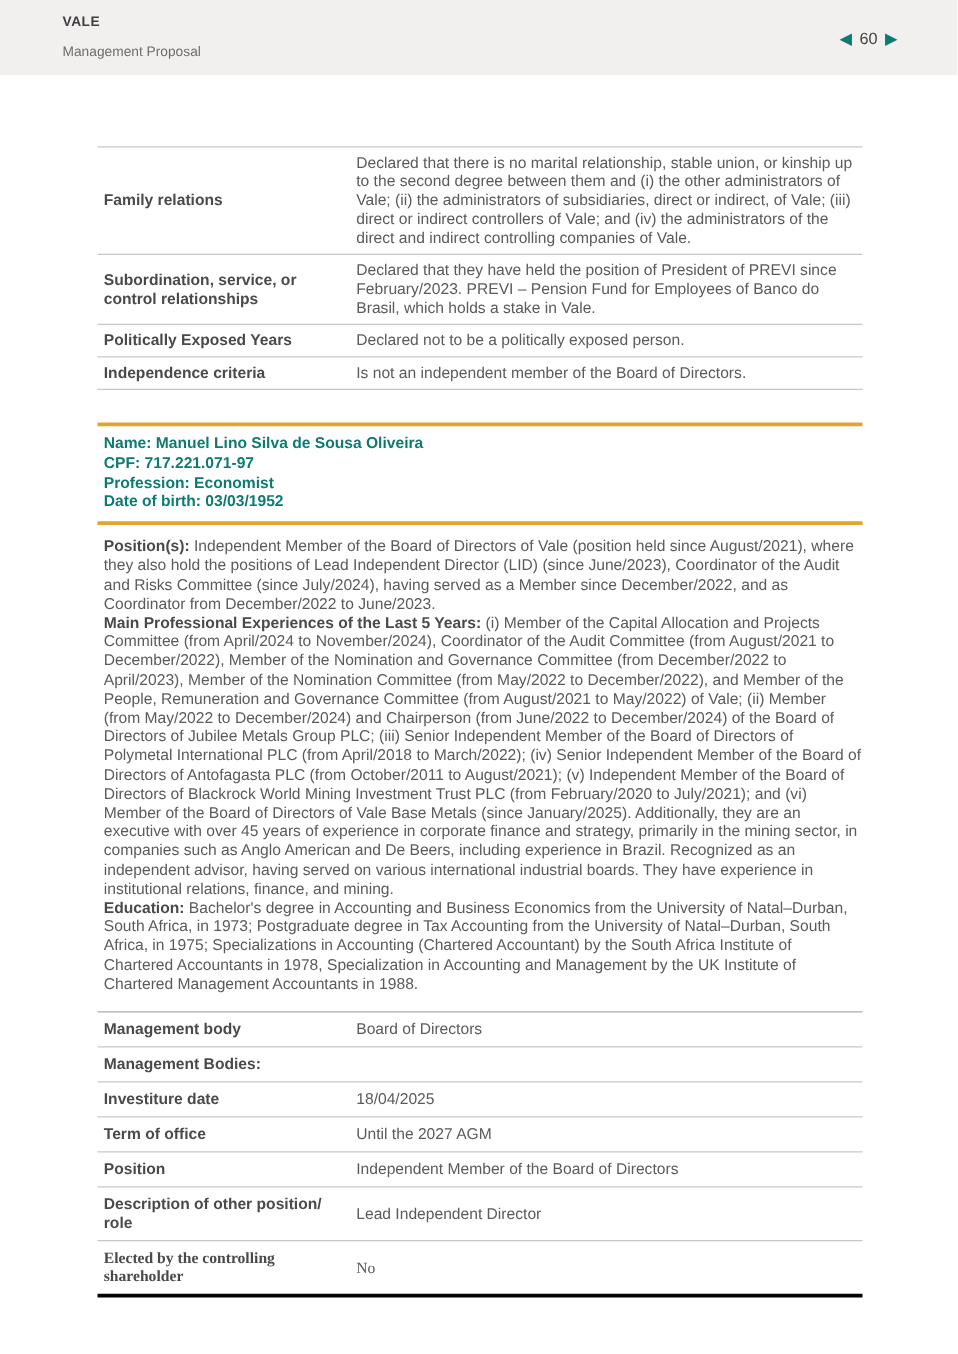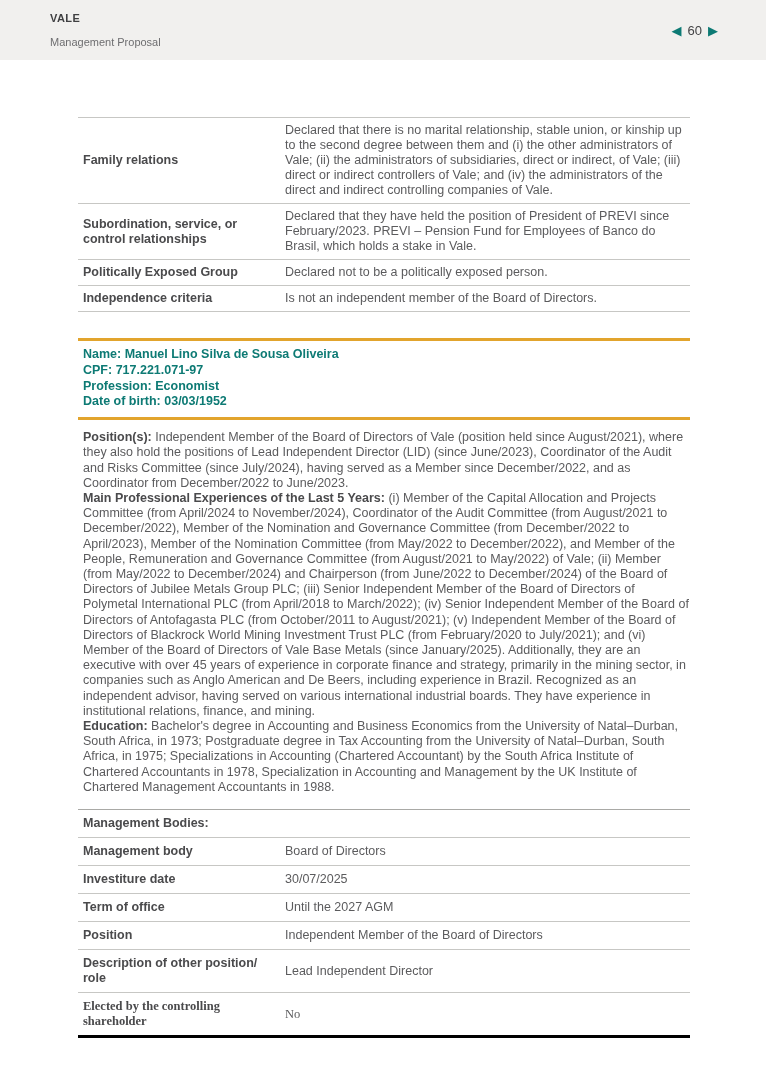--- a/index.html
+++ b/index.html
@@ -125,21 +125,21 @@
   <section class="dtable">
     <div class="trow">
       <div class="tlabel">Family relations</div>
       <div class="tvalue">Declared that there is no marital relationship, stable union, or kinship up to the second degree between them and (i) the other administrators of Vale; (ii) the administrators of subsidiaries, direct or indirect, of Vale; (iii) direct or indirect controllers of Vale; and (iv) the administrators of the direct and indirect controlling companies of Vale.</div>
     </div>
     <div class="trow">
       <div class="tlabel">Subordination, service, or control relationships</div>
       <div class="tvalue">Declared that they have held the position of President of PREVI since February/2023. PREVI – Pension Fund for Employees of Banco do Brasil, which holds a stake in Vale.</div>
     </div>
     <div class="trow">
-      <div class="tlabel">Politically Exposed Group</div>
+      <div class="tlabel">Politically Exposed Years</div>
       <div class="tvalue">Declared not to be a politically exposed person.</div>
     </div>
     <div class="trow">
       <div class="tlabel">Independence criteria</div>
       <div class="tvalue">Is not an independent member of the Board of Directors.</div>
     </div>
   </section>
 
   <section class="person-card">
     <div>Name: Manuel Lino Silva de Sousa Oliveira</div>
@@ -149,29 +149,29 @@
   </section>
 
   <section class="bio">
     <p><b>Position(s):</b><span> Independent Member of the Board of Directors of Vale (position held since August/2021), where they also hold the positions of Lead Independent Director (LID) (since June/2023), Coordinator of the Audit and Risks Committee (since July/2024), having served as a Member since December/2022, and as Coordinator from December/2022 to June/2023.</span></p>
     <p><b>Main Professional Experiences of the Last 5 Years:</b><span> (i) Member of the Capital Allocation and Projects Committee (from April/2024 to November/2024), Coordinator of the Audit Committee (from August/2021 to December/2022), Member of the Nomination and Governance Committee (from December/2022 to April/2023), Member of the Nomination Committee (from May/2022 to December/2022), and Member of the People, Remuneration and Governance Committee (from August/2021 to May/2022) of Vale; (ii) Member (from May/2022 to December/2024) and Chairperson (from June/2022 to December/2024) of the Board of Directors of Jubilee Metals Group PLC; (iii) Senior Independent Member of the Board of Directors of Polymetal International PLC (from April/2018 to March/2022); (iv) Senior Independent Member of the Board of Directors of Antofagasta PLC (from October/2011 to August/2021); (v) Independent Member of the Board of Directors of Blackrock World Mining Investment Trust PLC (from February/2020 to July/2021); and (vi) Member of the Board of Directors of Vale Base Metals (since January/2025). Additionally, they are an executive with over 45 years of experience in corporate finance and strategy, primarily in the mining sector, in companies such as Anglo American and De Beers, including experience in Brazil. Recognized as an independent advisor, having served on various international industrial boards. They have experience in institutional relations, finance, and mining.</span></p>
     <p><b>Education:</b><span> Bachelor's degree in Accounting and Business Economics from the University of Natal–Durban, South Africa, in 1973; Postgraduate degree in Tax Accounting from the University of Natal–Durban, South Africa, in 1975; Specializations in Accounting (Chartered Accountant) by the South Africa Institute of Chartered Accountants in 1978, Specialization in Accounting and Management by the UK Institute of Chartered Management Accountants in 1988.</span></p>
   </section>
 
   <section class="dtable mgmt">
     <div class="trow">
-      <div class="mgmt-head tlabel" style="width:100%;flex:1 1 auto;">Management Bodies:</div>
-    </div>
-    <div class="trow">
       <div class="tlabel">Management body</div>
       <div class="tvalue">Board of Directors</div>
     </div>
     <div class="trow">
+      <div class="mgmt-head tlabel" style="width:100%;flex:1 1 auto;">Management Bodies:</div>
+    </div>
+    <div class="trow">
       <div class="tlabel">Investiture date</div>
-      <div class="tvalue">30/07/2025</div>
+      <div class="tvalue">18/04/2025</div>
     </div>
     <div class="trow">
       <div class="tlabel">Term of office</div>
       <div class="tvalue">Until the 2027 AGM</div>
     </div>
     <div class="trow">
       <div class="tlabel">Position</div>
       <div class="tvalue">Independent Member of the Board of Directors</div>
     </div>
     <div class="trow">

